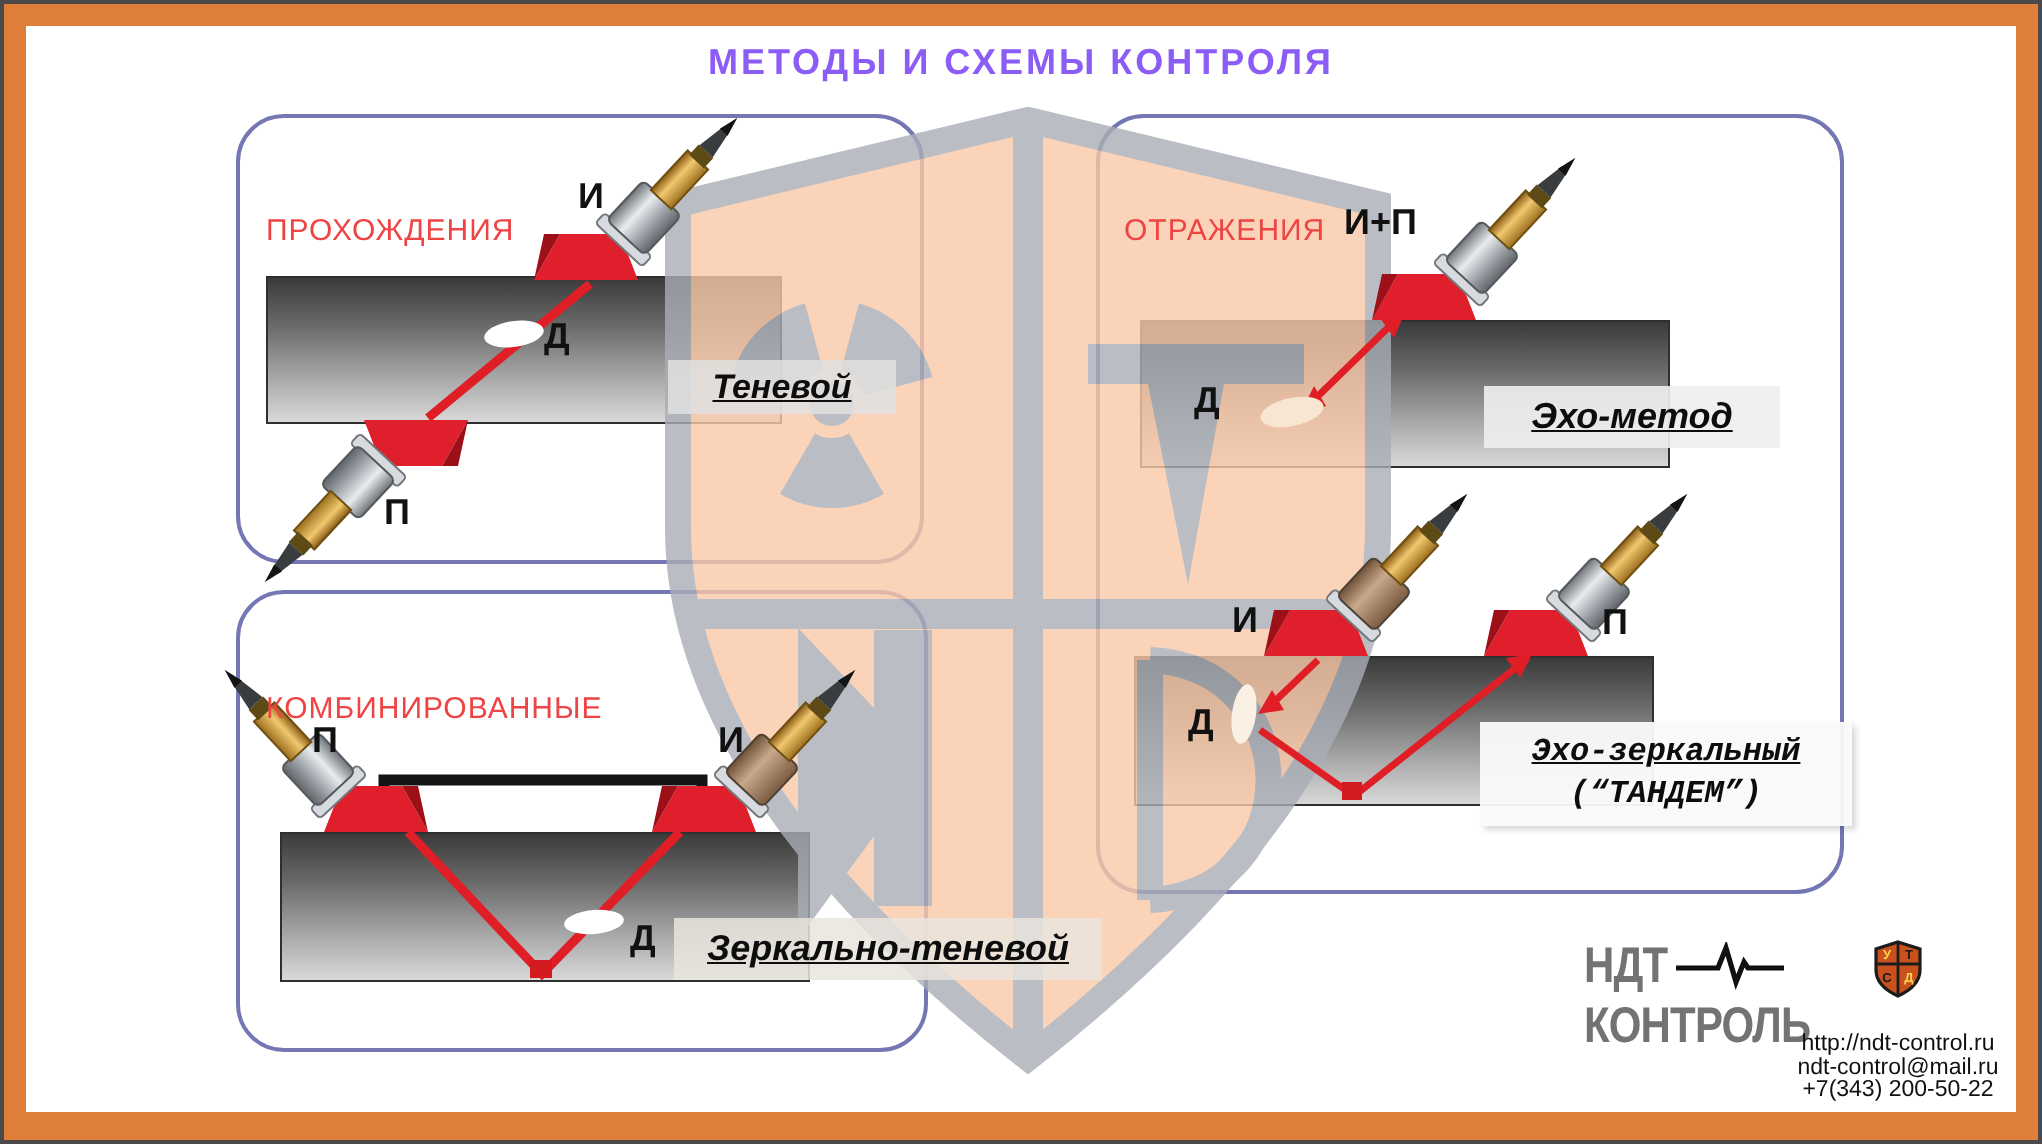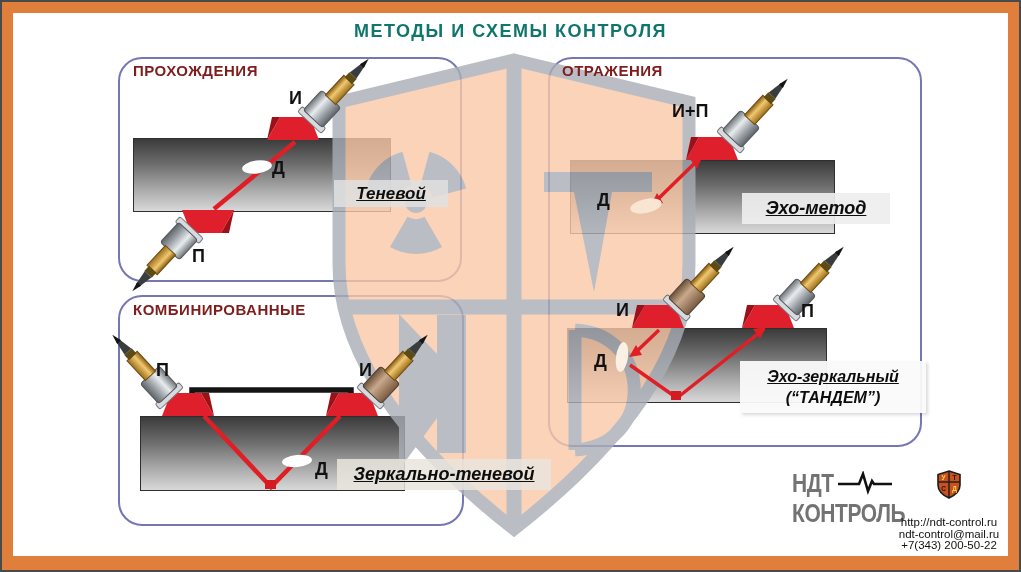--- a/index.html
+++ b/index.html
@@ -3,27 +3,27 @@
 <meta charset="utf-8">
 <style>
   html,body{margin:0;padding:0;background:#888;}
   .stage{position:relative;width:1021px;height:572px;background:#fff;overflow:hidden;
          font-family:"Liberation Sans",sans-serif;}
   
   .frame-overlay{position:absolute;inset:0;z-index:10;pointer-events:none;
     border:2px solid #4a4a4a;box-shadow:inset 0 0 0 11px #E07E3C, inset 0 -3px 0 11px #E07E3C;}
   
   .title{position:absolute;left:0;right:0;top:21px;text-align:center;z-index:4;
-    font-size:18px;font-weight:bold;letter-spacing:1.5px;color:#0f766e;}
+    font-size:18px;font-weight:bold;letter-spacing:1.5px;color:#8b5cf6;}
   
   .panel{position:absolute;border:2px solid #7477B4;border-radius:24px;z-index:1;background:transparent;}
   .panel-1{left:118px;top:57px;width:340px;height:221px;}
   .panel-2{left:118px;top:295px;width:342px;height:227px;}
   .panel-3{left:548px;top:57px;width:370px;height:386px;}
-  .panel-header{position:absolute;z-index:4;font-size:15px;font-weight:bold;color:#7f1d1d;letter-spacing:.5px;}
+  .panel-header{position:absolute;z-index:4;font-size:15px;font-weight:normal;color:#ef4444;letter-spacing:.5px;margin-top:45px;}
   .ph-1{left:133px;top:62px;} .ph-2{left:133px;top:301px;} .ph-3{left:562px;top:62px;}
   
   .bar{position:absolute;z-index:1;border:1px solid #2f2f2f;
        background:linear-gradient(to bottom,#3b3b3b 0%,#6d6d6d 35%,#a9a9a9 70%,#d9d9d9 100%);}
   .bar-1{left:133px;top:138px;width:256px;height:72px;}
   .bar-2{left:140px;top:416px;width:263px;height:73px;}
   .bar-3{left:570px;top:160px;width:263px;height:72px;}
   .bar-4{left:567px;top:328px;width:258px;height:73px;}
   
   .shield-wm{position:absolute;left:322px;top:52px;width:385px;height:485px;z-index:2;opacity:.8;pointer-events:none;}
@@ -36,21 +36,21 @@
   .pt-ip3{left:672px;top:101px;}.pt-d3{left:597px;top:190px;}
   .pt-i4{left:616px;top:300px;} .pt-p4{left:801px;top:301px;} .pt-d4{left:594px;top:351px;}
   
   .method{position:absolute;z-index:4;font-style:italic;font-weight:bold;color:#0d0d0d;
           text-align:center;display:flex;align-items:center;justify-content:center;}
   .method .u{text-decoration:underline;}
   .m-1{left:334px;top:180px;width:114px;height:27px;font-size:17px;background:rgba(224,224,224,.85);}
   .m-2{left:742px;top:193px;width:148px;height:31px;font-size:18px;background:rgba(238,238,238,.92);align-items:center;}
   .m-3{left:337px;top:459px;width:214px;height:31px;font-size:18px;background:rgba(233,228,221,.85);}
   .m-4{left:740px;top:361px;width:186px;height:52px;font-size:16px;background:rgba(250,250,250,.95);
-       flex-direction:column;line-height:21px;box-shadow:2px 2px 3px rgba(0,0,0,.15);}
+       flex-direction:column;line-height:21px;box-shadow:2px 2px 3px rgba(0,0,0,.15);font-family:Liberation Mono, monospace;}
   
   .logo{position:absolute;left:792px;top:468px;z-index:4;color:#737373;}
   .logo-row{display:flex;align-items:center;height:30px;}
   .logo-txt{font-size:25px;font-weight:bold;letter-spacing:-.5px;transform:scaleX(.84);transform-origin:left center;white-space:nowrap;}
   .pulse{margin-left:-6px;}
   .badge{position:absolute;left:936px;top:470px;z-index:4;}
   .contacts{position:absolute;left:893px;top:497px;width:112px;z-index:4;text-align:center;
             font-size:11.5px;line-height:11.5px;color:#111;white-space:nowrap;margin-top:20px;}
 </style>
 </head>

